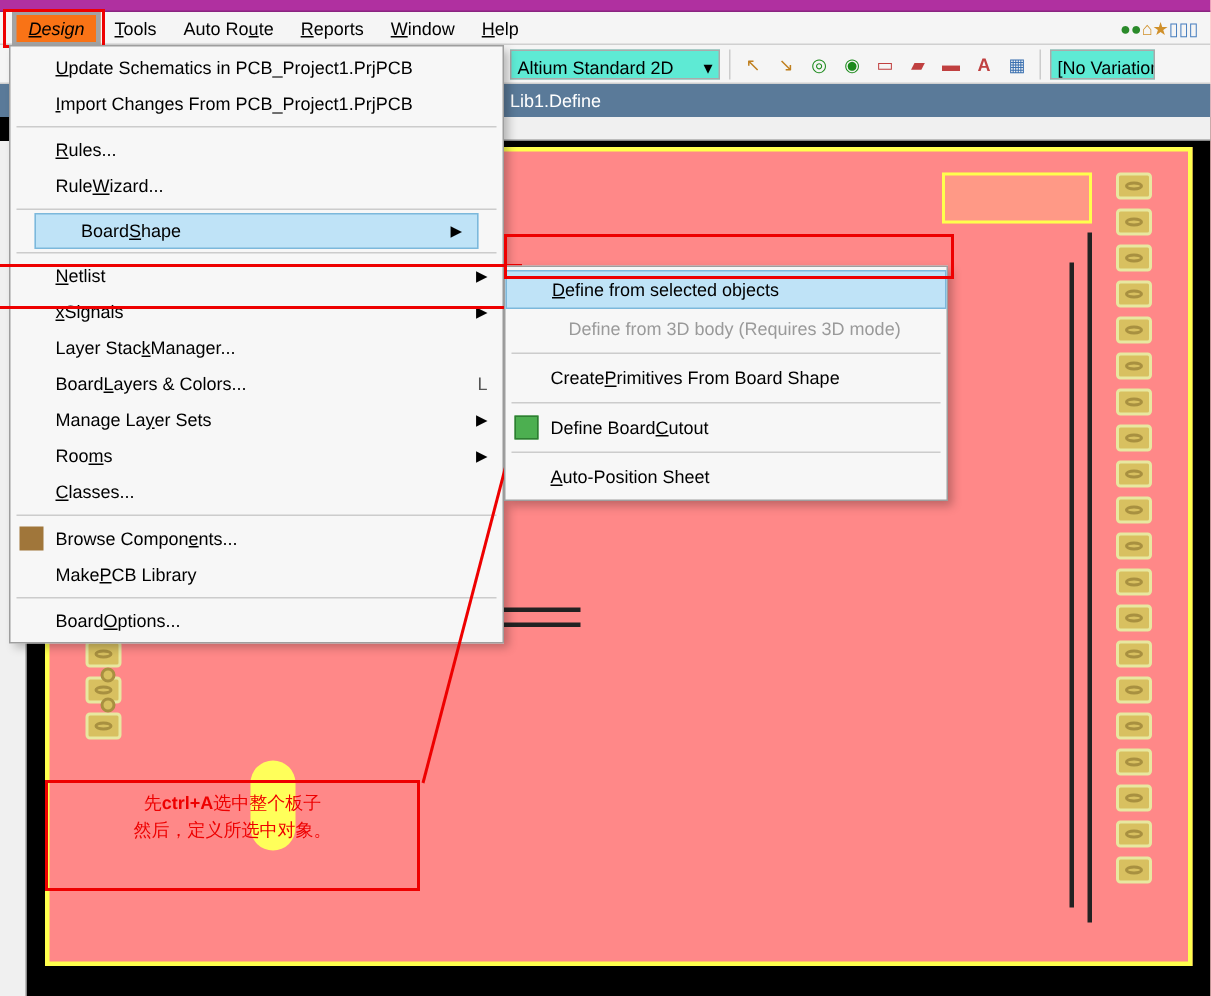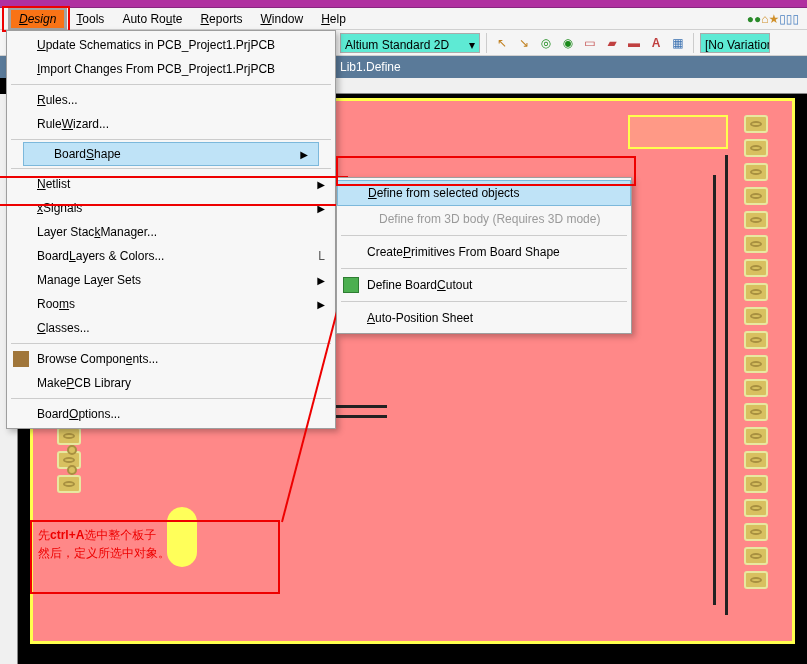--- a/index.html
+++ b/index.html
@@ -50,21 +50,21 @@
   .submenu .row { display:flex; align-items:center; height:26px; padding:0 14px 0 30px; cursor:default; }
   .submenu .row.highlight { background:#bfe3f7; border:1px solid #7cb8db; }
   .submenu .row.disabled { color:#9a9a9a;margin-left:12px; }
   .submenu .row.sep { height:1px; background:#ccc; margin:3px 4px; padding:0; }
   .submenu .row .ico { position:absolute; left:6px; width:16px; height:16px; }
   .submenu .row { position:relative;}
   .ico.green { background:#4caf50; border:1px solid #2e7d32; }
   .define-box { position:absolute; top:156px; left:336px; width:300px; height:30px; border:2px solid #e00; pointer-events:none; z-index:6;}
 
   
-  .anno-box { position:absolute; top:520px; left:30px; width:250px; height:74px; border:2px solid #e00; padding:4px 6px; color:#e00; font-size:18px; line-height:1.5; font-family: "Microsoft YaHei","SimSun",sans-serif; z-index:3;}
+  .anno-box { position:absolute; top:520px; left:30px; width:250px; height:74px; border:2px solid #e00; padding:4px 6px; color:#e00; font-size:18px; line-height:1.5; font-family: "Microsoft YaHei","SimSun",sans-serif; z-index:3;text-align:center;}
   .anno-box b { font-weight:700; }
   .anno-arrow { position:absolute; z-index:4; pointer-events:none; }
   u { text-decoration: underline; }
 </style>
 </head>
 <body>
 
 <div class="titlebar"></div>
 
 <div class="menubar">

